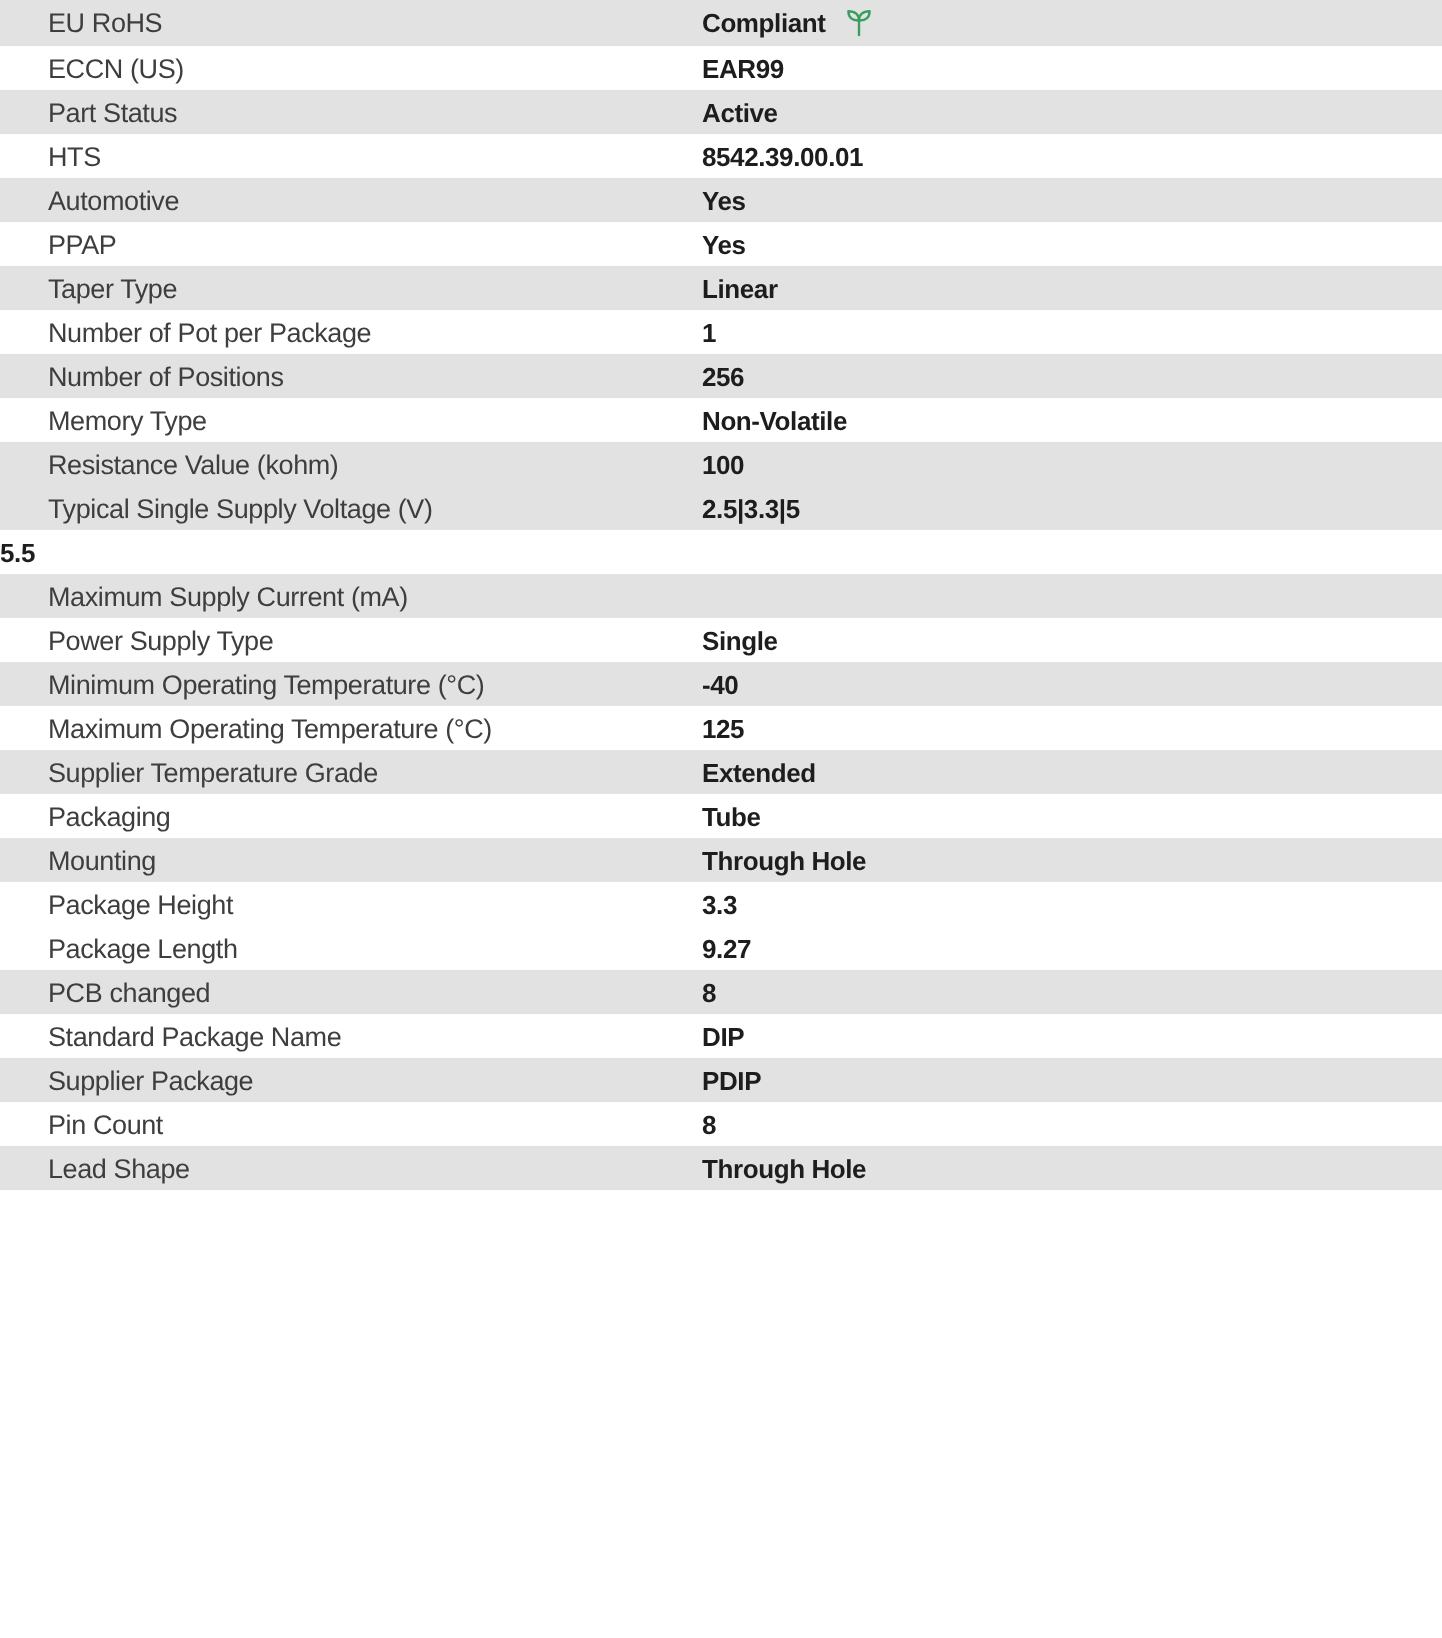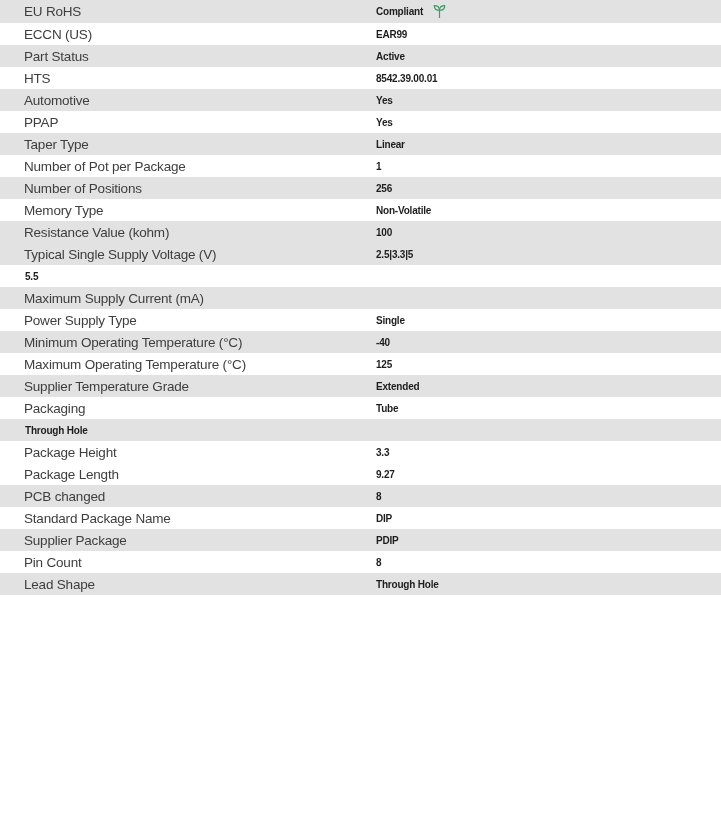--- a/index.html
+++ b/index.html
@@ -35,26 +35,25 @@
     font-size: 13.5px;
     letter-spacing: -0.2px;
     color: var(--label-color);
     white-space: nowrap;
     overflow: hidden;
   }
   .cell-value {
     flex: 1;
     display: flex;
     align-items: center;
-    font-size: 10px;
+    font-size: 13px;
     letter-spacing: -0.2px;
     font-weight: 700;
     color: var(--value-color);
     white-space: nowrap;
-    margin-left: 25px;
   }
   .icon-slot {
     display: inline-flex;
     align-items: center;
     margin-left: 8px;
     cursor: pointer;
   }
   .icon-slot svg { display: block; }
 </style>
 </head>
@@ -189,20 +188,21 @@
     </div>
   </div>
     <div class="row">
     <div class="cell-label">Packaging</div>
     <div class="cell-value">
       <span>Tube</span>
 
     </div>
   </div>
     <div class="row alt">
+    <div class="cell-label">Mounting</div>
     <div class="cell-value">
       <span>Through Hole</span>
 
     </div>
   </div>
     <div class="row">
     <div class="cell-label">Package Height</div>
     <div class="cell-value">
       <span>3.3</span>
 

